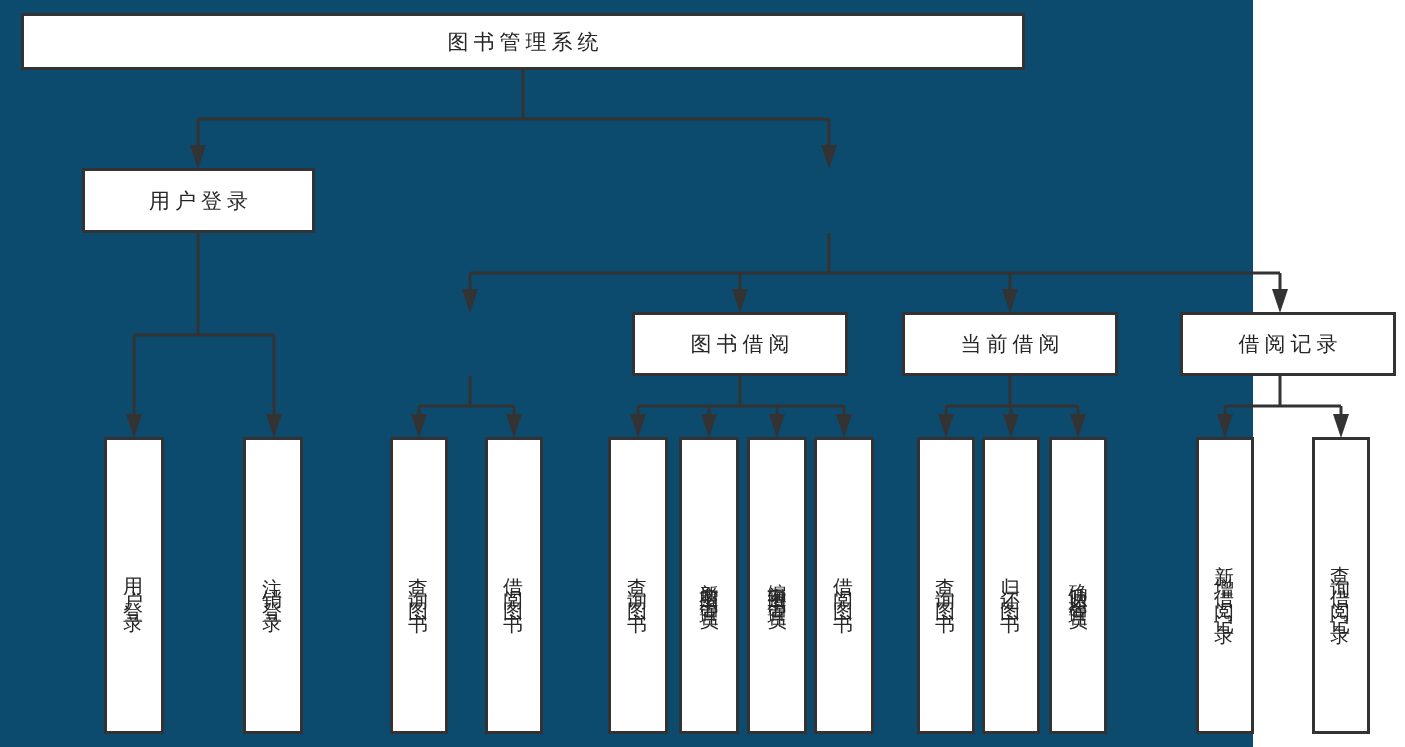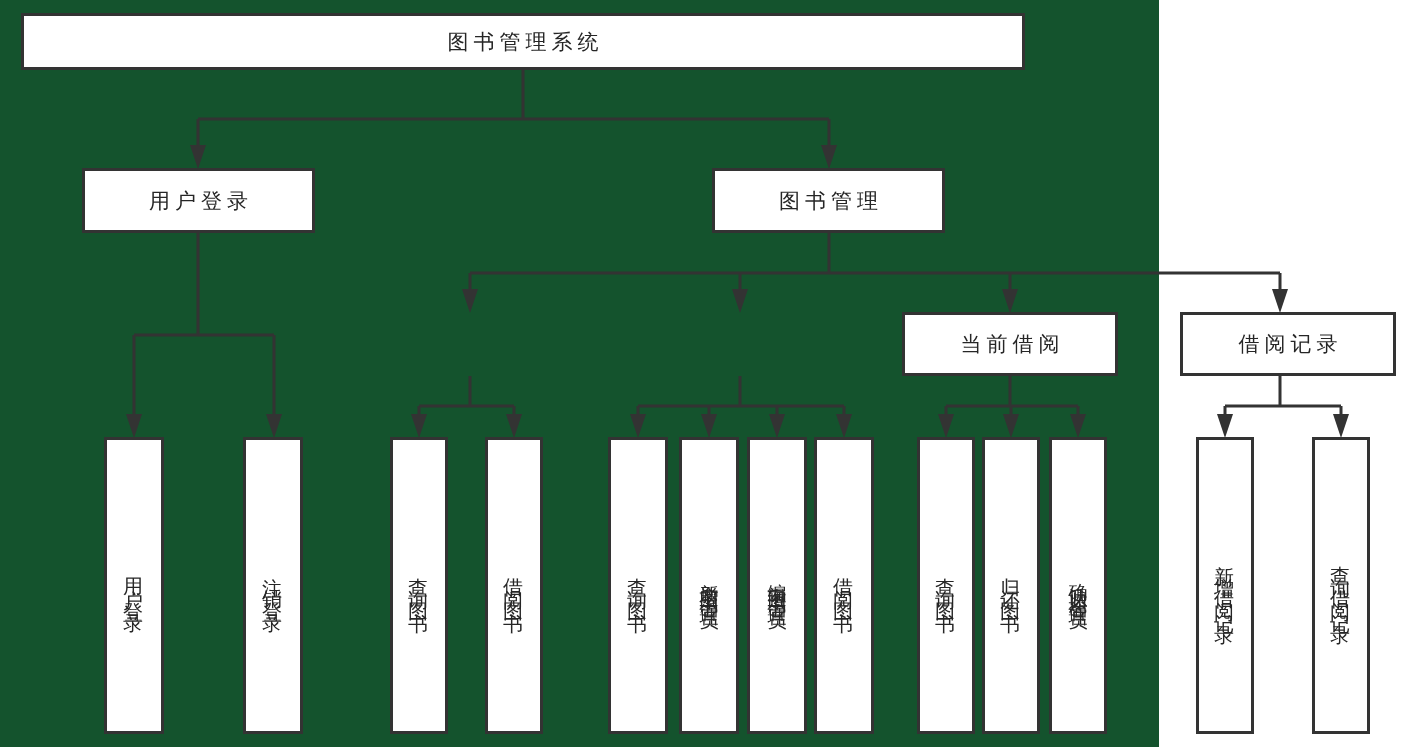--- a/index.html
+++ b/index.html
@@ -4,22 +4,22 @@
 <style>
   html, body {
     margin: 0; padding: 0;
     width: 1405px; height: 747px;
     background: #ffffff;
     overflow: hidden;
     font-family: "Liberation Sans", sans-serif;
   }
   .stage {
     position: relative;
-    width: 1159px; height: 747px;
-    background: #14532d;
+    width: 1253px; height: 747px;
+    background: #0c4a6e;
   }
   svg.connectors {
     position: absolute; left: 0; top: 0;
     width: 1405px; height: 747px;
     z-index: 1;
   }
   .box {
     position: absolute;
     box-sizing: border-box;
     border: 3px solid #333333;
@@ -113,22 +113,22 @@
       <polygon points="1003,414 1019,414 1011,438"></polygon>
       <polygon points="1070,414 1086,414 1078,438"></polygon>
       <polygon points="1217,414 1233,414 1225,438"></polygon>
       <polygon points="1333,414 1349,414 1341,438"></polygon>
     </g>
   </svg>
 
   <div class="box h n-root">图书管理系统</div>
 
   <div class="box h n-l2a">用户登录</div>
-  <div class="box h n-l2b">图书管理</div>
 
+  <div class="box h n-l3b">图书借阅</div>
   <div class="box h n-l3c">当前借阅</div>
   <div class="box h n-l3d">借阅记录</div>
 
   <div class="box v leaf lf1">用户登录</div>
   <div class="box v leaf lf2">注销登录</div>
   <div class="box v leaf lf3">查询图书</div>
   <div class="box v leaf lf4">借阅图书</div>
   <div class="box v leaf lf5">查询图书</div>
   <div class="box v leaf lf6 long">新增图书（管理员）</div>
   <div class="box v leaf lf7 long">编辑图书（管理员）</div>

